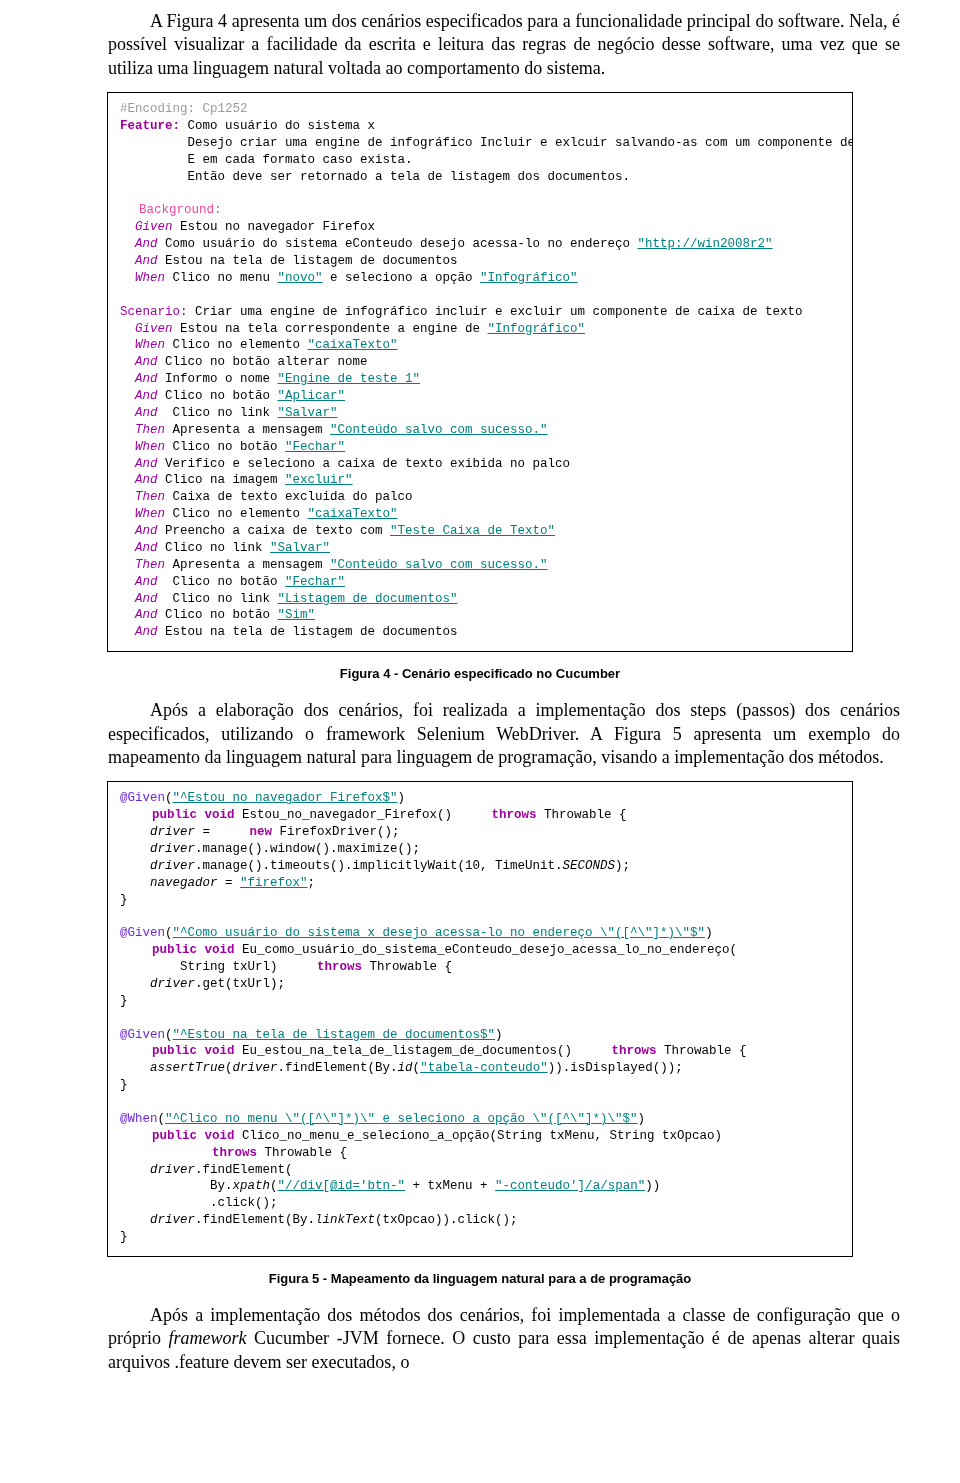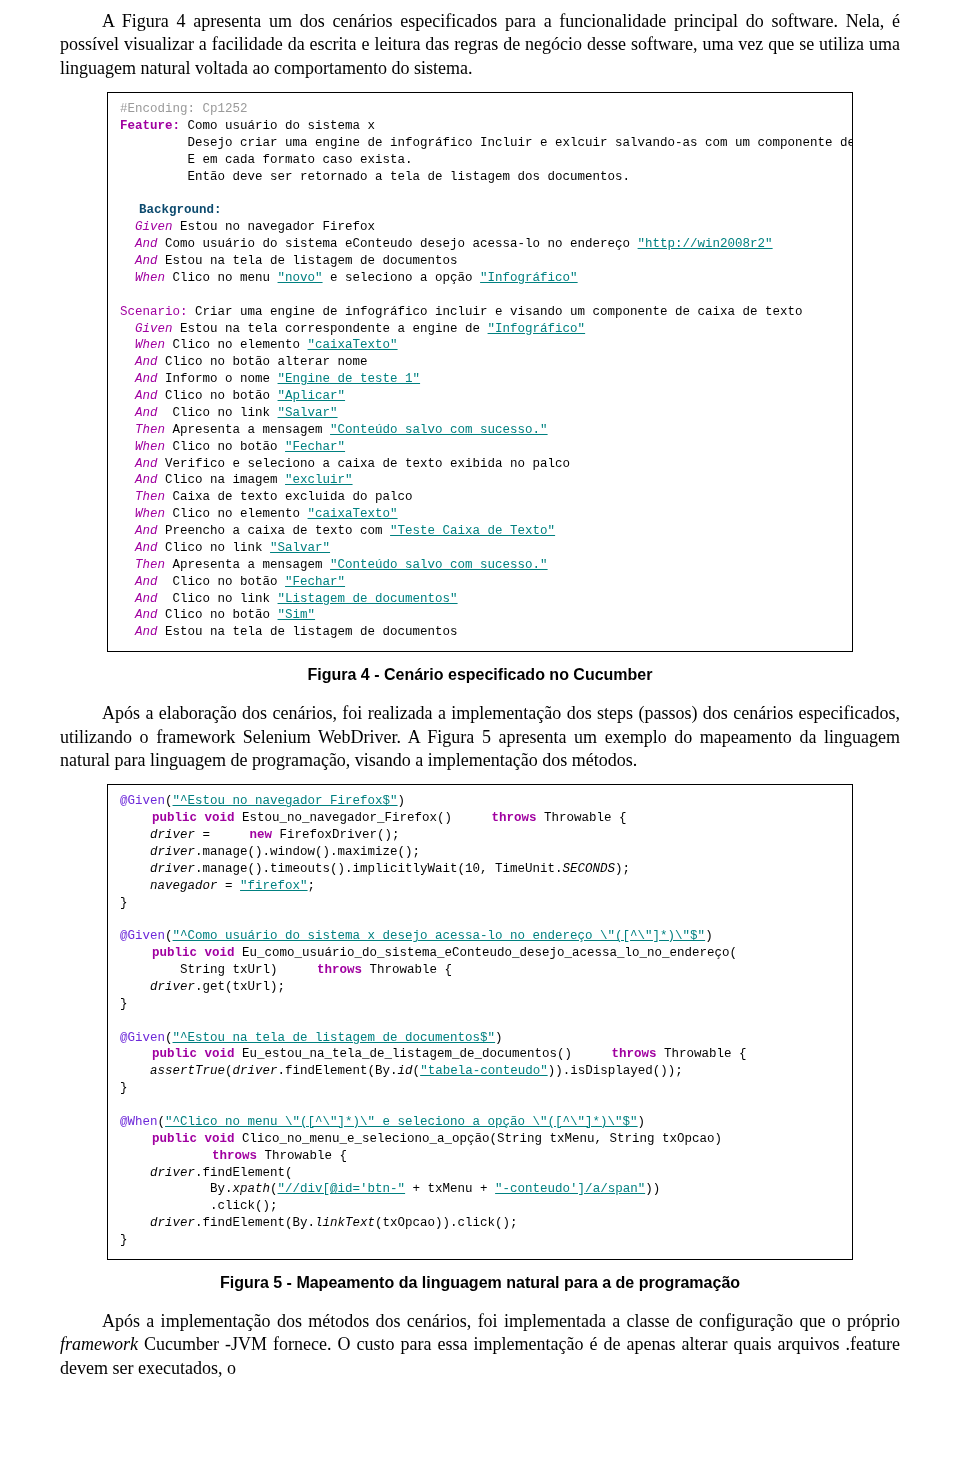--- a/index.html
+++ b/index.html
@@ -14,44 +14,45 @@
   .page {
     padding: 10px 60px 10px 60px;
   }
   p.body-text {
     text-align: justify;
     line-height: 1.3;
     margin: 0 0 12px 0;
   }
   p.indent {
     text-indent: 42px;
+    margin-left: 48px;
   }
   .caption {
     text-align: center;
     font-family: Arial, Helvetica, sans-serif;
     font-weight: bold;
-    font-size: 16px;
+    font-size: 13px;
     margin: 14px 0 18px 0;
   }
   .figure-box {
     border: 1px solid #000;
     background: #fff;
     margin: 10px auto 0 auto;
     padding: 8px 12px 10px 12px;
     font-family: "Courier New", Courier, monospace;
     font-size: 12.5px;
     line-height: 1.35;
     white-space: pre;
     overflow: hidden;
   }
   .fig4 { width: 720px; }
   .fig5 { width: 720px; }
   .kw-comment { color: #9a9a9a; }
   .kw-feature { color: #a000a0; font-weight: bold; }
-  .kw-bg { color: #0c4a6e; font-weight: bold; padding-left: 19px; }
+  .kw-bg { color: #ec4899; font-weight: normal; padding-left: 19px; }
   .kw-scenario { color: #a000a0; font-weight: normal; }
   .kw-step { color: #a000a0; font-style: italic; }
   .kw-str { color: #008080; text-decoration: underline; }
   .kw-ann { color: #6d28d9; }
   .kw-java-kw { color: #a000a0; font-weight: bold; margin-left: 32px; }
   .kw-java-em { font-style: italic; }
   .kw-java-static { font-style: italic; }
 </style>
 </head>
 <body>
@@ -66,21 +67,21 @@
 <span>         Desejo criar uma engine de infográfico Incluir e exlcuir salvando-as com um componente de cada vez</span>
 <span>         E em cada formato caso exista.</span>
 <span>         Então deve ser retornado a tela de listagem dos documentos.</span>
 
 <span class="kw-bg">Background:</span>
 <span class="kw-step">  Given</span><span> Estou no navegador Firefox</span>
 <span class="kw-step">  And</span><span> Como usuário do sistema eConteudo desejo acessa-lo no endereço </span><span class="kw-str">"http://win2008r2"</span>
 <span class="kw-step">  And</span><span> Estou na tela de listagem de documentos</span>
 <span class="kw-step">  When</span><span> Clico no menu </span><span class="kw-str">"novo"</span><span> e seleciono a opção </span><span class="kw-str">"Infográfico"</span>
 
-<span class="kw-scenario">Scenario:</span><span> Criar uma engine de infográfico incluir e visando um componente de caixa de texto</span>
+<span class="kw-scenario">Scenario:</span><span> Criar uma engine de infográfico incluir e excluir um componente de caixa de texto</span>
 <span class="kw-step">  Given</span><span> Estou na tela correspondente a engine de </span><span class="kw-str">"Infográfico"</span>
 <span class="kw-step">  When</span><span> Clico no elemento </span><span class="kw-str">"caixaTexto"</span>
 <span class="kw-step">  And</span><span> Clico no botão alterar nome</span>
 <span class="kw-step">  And</span><span> Informo o nome </span><span class="kw-str">"Engine_de_teste_1"</span>
 <span class="kw-step">  And</span><span> Clico no botão </span><span class="kw-str">"Aplicar"</span>
 <span class="kw-step">  And</span><span>  Clico no link </span><span class="kw-str">"Salvar"</span>
 <span class="kw-step">  Then</span><span> Apresenta a mensagem </span><span class="kw-str">"Conteúdo salvo com sucesso."</span>
 <span class="kw-step">  When</span><span> Clico no botão </span><span class="kw-str">"Fechar"</span>
 <span class="kw-step">  And</span><span> Verifico e seleciono a caixa de texto exibida no palco</span>
 <span class="kw-step">  And</span><span> Clico na imagem </span><span class="kw-str">"excluir"</span>

